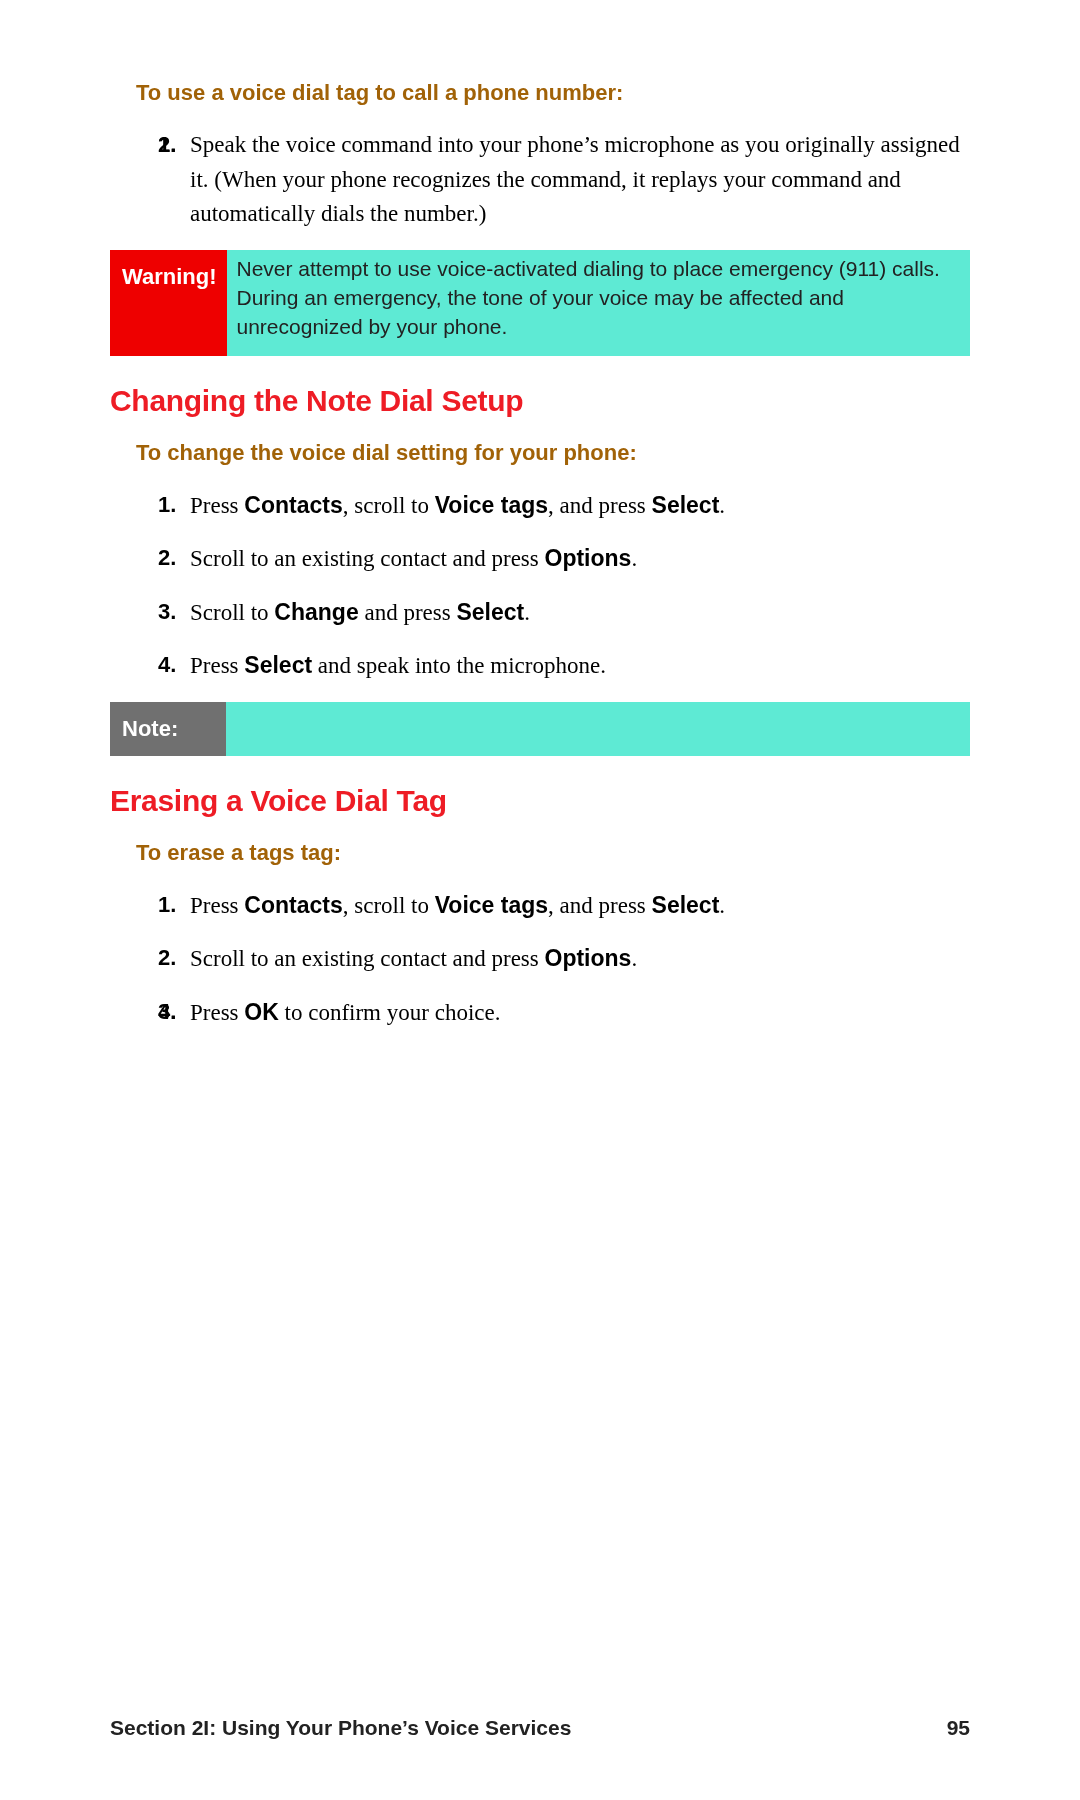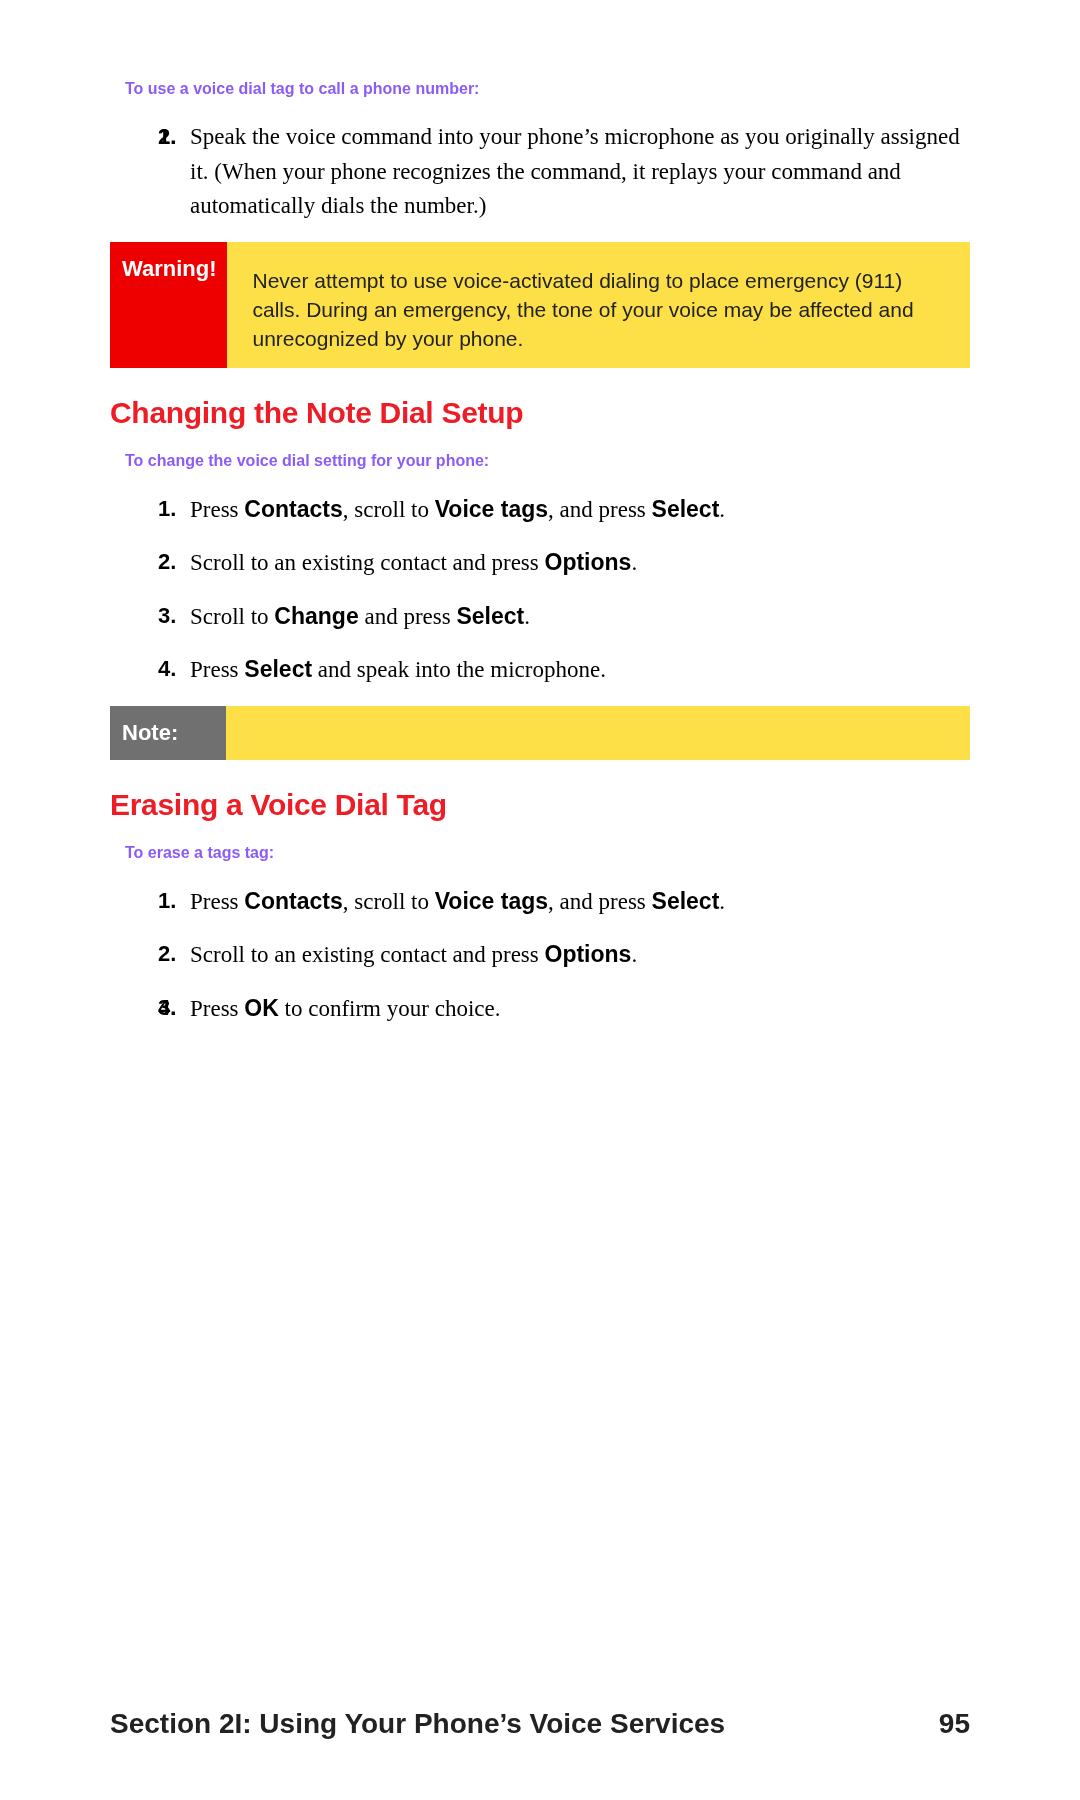--- a/index.html
+++ b/index.html
@@ -20,23 +20,23 @@
       font-family: 'Helvetica Neue', Helvetica, Arial, sans-serif;
       font-weight: 800;
       color: #ee1c25;
       font-size: 30px;
       margin-bottom: 22px;
       letter-spacing: -0.3px;
     }
     .intro {
       font-family: 'Helvetica Neue', Helvetica, Arial, sans-serif;
       font-weight: 700;
-      color: #8b5cf6;
-      font-size: 16px;
-      margin-left: 15px;
+      color: #a16207;
+      font-size: 22px;
+      margin-left: 26px;
       margin-bottom: 22px;
     }
     ol.steps {
       list-style: none;
       margin-left: 48px;
       margin-bottom: 18px;
     }
     ol.steps li {
       position: relative;
       font-size: 23px;
@@ -52,57 +52,56 @@
       font-weight: 700;
       font-size: 22px;
     }
     ol.steps li .step-text b {
       font-family: 'Helvetica Neue', Helvetica, Arial, sans-serif;
       font-weight: 700;
     }
     .callout {
       display: flex;
       margin-bottom: 28px;
-      background: #fde047;
-      gap: 16px;
+      background: #5eead4;
     }
     .callout .label {
       flex: 0 0 116px;
       color: #fff;
       font-family: 'Helvetica Neue', Helvetica, Arial, sans-serif;
       font-weight: 700;
       font-size: 22px;
       padding: 14px 10px 14px 12px;
     }
     .callout.warning .label {
       background: #ee0000;
     }
     .callout.note .label {
       background: #707070;
     }
     .callout .body {
-      padding: 24px 22px 14px 10px;
+      padding: 4px 22px 14px 10px;
       font-family: 'Helvetica Neue', Helvetica, Arial, sans-serif;
       font-size: 21px;
       line-height: 1.4;
       color: #222;
     }
     .callout .body b {
       font-weight: 700;
     }
     .footer {
       position: absolute;
       bottom: 60px;
       left: 110px;
       right: 110px;
       display: flex;
       justify-content: space-between;
       font-family: 'Helvetica Neue', Helvetica, Arial, sans-serif;
       font-weight: 700;
-      font-size: 28px;
+      font-size: 21px;
       color: #222;
     }
   </style>
 </head>
 <body>
 
 <div>
 
   <p class="intro">To use a voice dial tag to call a phone number:</p>
   <ol class="steps">

